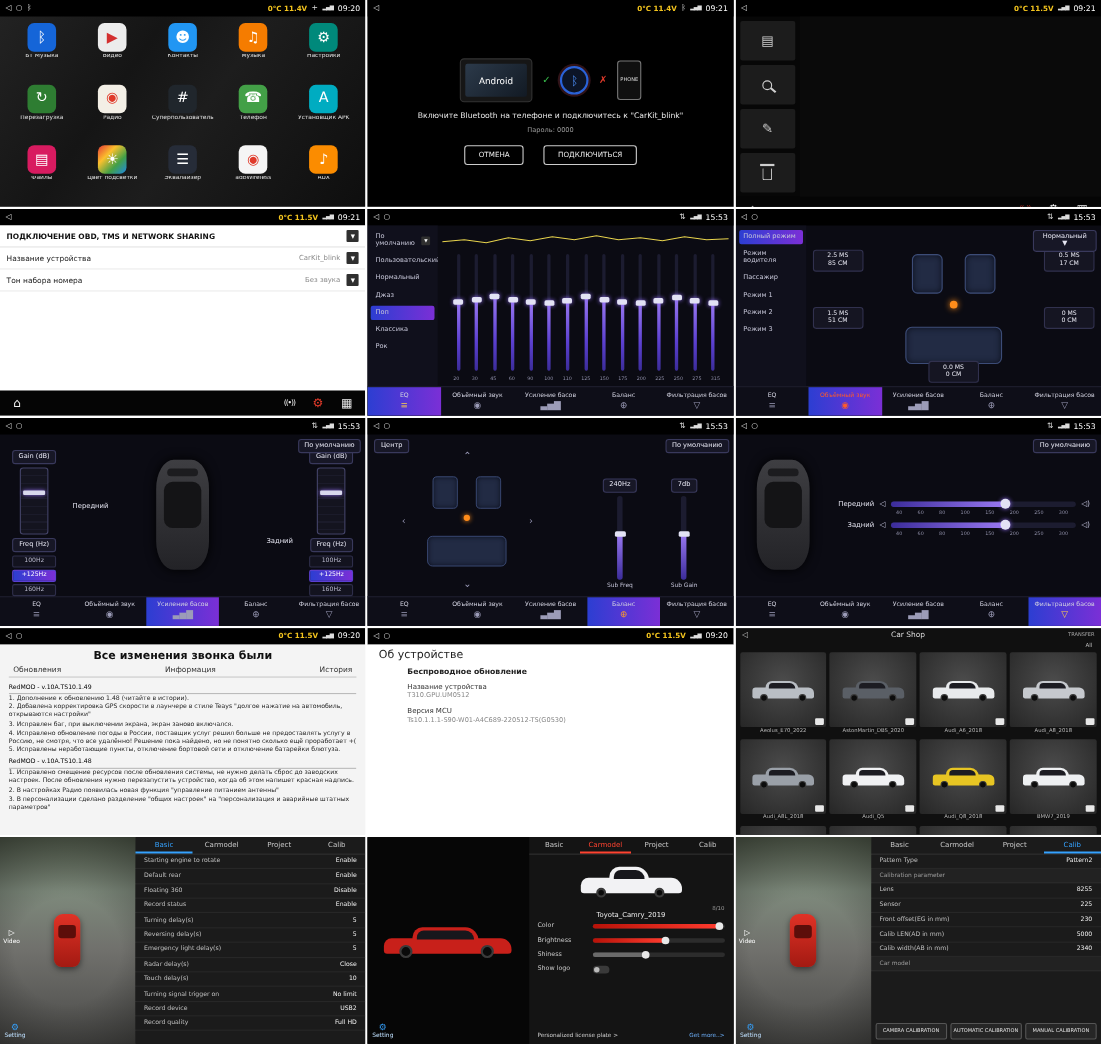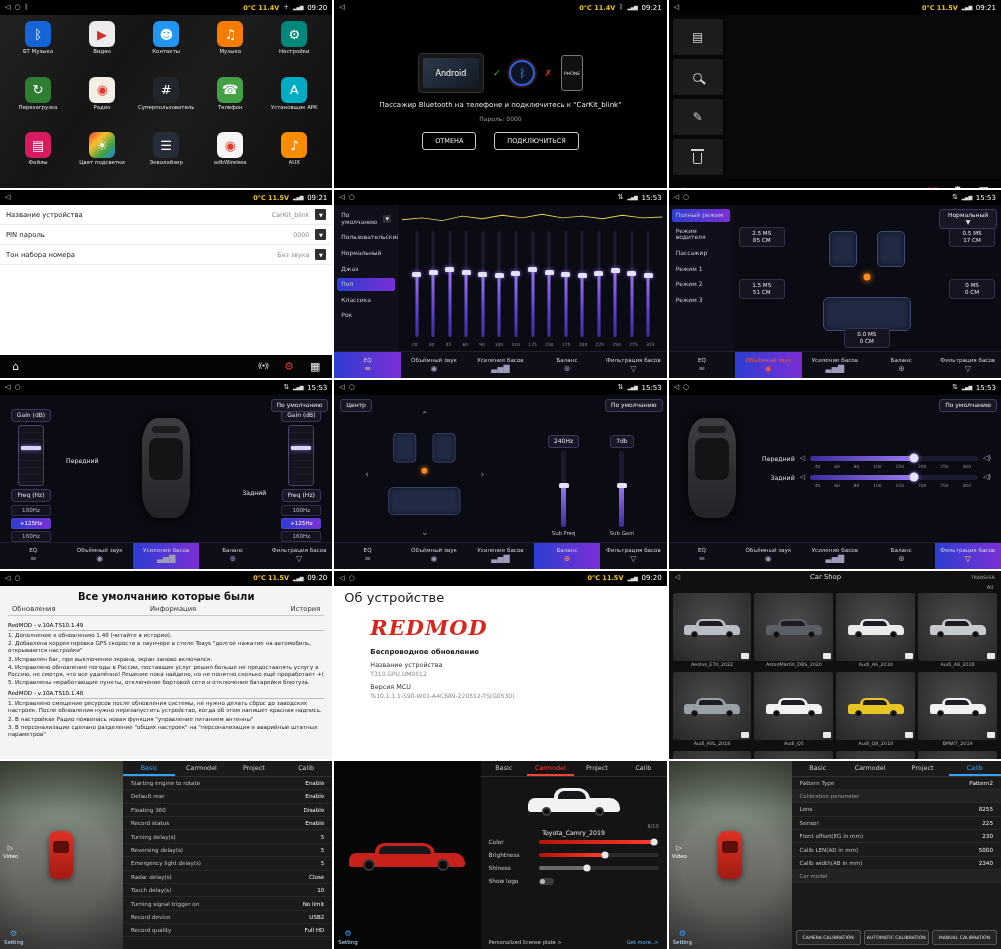--- a/index.html
+++ b/index.html
@@ -148,21 +148,21 @@
 .p10-sheet{flex:1;background:#f4f4f4;padding:3px 8px;overflow:hidden;display:flex;flex-direction:column}
 .p10-title{font-size:10px;font-weight:bold;color:#111;text-align:center;margin:2px 0 3px}
 .p10-tabs{display:flex;justify-content:space-between;border-bottom:1px solid #c8c8c8;padding:0 4px 2px;margin-bottom:3px}
 .p10-tab{font-size:6.8px;color:#333}
 .p10-body{flex:1;overflow:hidden}
 .p10-line{font-size:5.6px;color:#222;line-height:1.3;margin-bottom:1px}
 .p10-body p:nth-of-type(1),.p10-body p:nth-of-type(7){margin-top:3px;color:#000;border-bottom:1px solid #bbb;padding-bottom:1px}
 
 .pnl11{background:#fff}
 .p11-sheet{flex:1;background:#fff;padding:4px 10px}
-.p11-head{font-size:13px;color:#222}
+.p11-head{font-size:10px;color:#222}
 .p11-logo{margin:10px 0 8px 26px;font-size:21px;font-weight:bold;font-style:italic;color:#d8261c;letter-spacing:1px;font-family:"DejaVu Serif","Liberation Serif",serif}
 .p11-ota{font-size:7px;font-weight:bold;color:#222;margin:6px 0 5px 26px}
 .p11-field{margin-left:26px;margin-bottom:6px}
 .p11-flb{font-size:6.4px;color:#333}
 .p11-fval{font-size:6px;color:#888;margin-top:1px}
 
 .pnl12{background:#101010}
 .p12-top{flex:none;height:13px;display:flex;align-items:center;padding:0 6px;color:#ddd}
 .p12-back{font-size:7px;color:#bbb;flex:none}
 .p12-title{flex:1;text-align:center;font-size:6.8px}
@@ -372,21 +372,21 @@
           </div>
         <span class="p2-check">✓</span>
         <div class="p2-btc">
             <span>ᛒ</span>
           </div>
         <span class="p2-x">✗</span>
         <div class="p2-phone">
             <span>PHONE</span>
           </div>
       </div>
-      <div class="p2-msg">Пассажир Bluetooth на телефоне и подключитесь к "CarKit_blink"</div>
+      <div class="p2-msg">Включите Bluetooth на телефоне и подключитесь к "CarKit_blink"</div>
       <div class="p2-pass">Пароль: 0000</div>
       <div class="p2-btns">
         <button class="obtn">ОТМЕНА</button>
         <button class="obtn">ПОДКЛЮЧИТЬСЯ</button>
       </div>
     </div>
   </section>
 
   <section class="panel pnl3">
     <div class="sbar">
@@ -424,33 +424,32 @@
 
   <section class="panel pnl4">
     <div class="sbar">
       <span class="icn">◁</span>
       <span class="sp"></span>
       <span class="volt">0°C 11.5V</span>
       <span class="icn bars">▂▄▆</span>
       <span class="time">09:21</span>
     </div>
     <div class="p4-sheet">
+      <div class="p4-title-row">
+        <span class="p4-title">ПОДКЛЮЧЕНИЕ OBD, TMS И NETWORK SHARING</span>
+        <span class="caretbox">▼</span>
+      </div>
       <div>
 
           <div class="p4-row">
             <span class="p4-lb">Название устройства</span>
             <span class="p4-val">CarKit_blink</span>
             <span class="caretbox">▼</span>
           </div>
 
-          <div class="p4-row">
-            <span class="p4-lb">PIN пароль</span>
-            <span class="p4-val">0000</span>
-            <span class="caretbox">▼</span>
-          </div>
 
 
 
           <div class="p4-row">
             <span class="p4-lb">Тон набора номера</span>
             <span class="p4-val">Без звука</span>
             <span class="caretbox">▼</span>
           </div>
 
         </div>
@@ -966,21 +965,21 @@
   <section class="panel pnl10">
     <div class="sbar">
       <span class="icn">◁</span>
       <span class="icn">○</span>
       <span class="sp"></span>
       <span class="volt">0°C 11.5V</span>
       <span class="icn bars">▂▄▆</span>
       <span class="time">09:20</span>
     </div>
     <div class="p10-sheet">
-      <div class="p10-title">Все умолчанию которые были</div>
+      <div class="p10-title">Все изменения звонка были</div>
       <div class="p10-tabs">
         <span class="p10-tab">Обновления</span>
         <span class="p10-tab">Информация</span>
         <span class="p10-tab">История</span>
       </div>
       <div class="p10-body">
 
       <p class="p10-line">RedMOD - v.10A.TS10.1.49</p>
           <p class="p10-line">1. Дополнение к обновлению 1.48 (читайте в истории).</p>
           <p class="p10-line">2. Добавлена корректировка GPS скорости в лаунчере в стиле Teays "долгое нажатие на автомобиль, открываются настройки"</p>
@@ -999,21 +998,20 @@
     <div class="sbar">
       <span class="icn">◁</span>
       <span class="icn">○</span>
       <span class="sp"></span>
       <span class="volt">0°C 11.5V</span>
       <span class="icn bars">▂▄▆</span>
       <span class="time">09:20</span>
     </div>
     <div class="p11-sheet">
       <div class="p11-head">Об устройстве</div>
-      <div class="p11-logo">REDMOD</div>
       <div class="p11-ota">Беспроводное обновление</div>
       <div>
 
           <div class="p11-field">
             <div class="p11-flb">Название устройства</div>
             <div class="p11-fval">T310.GPU.UM0512</div>
           </div>
 
 
 

